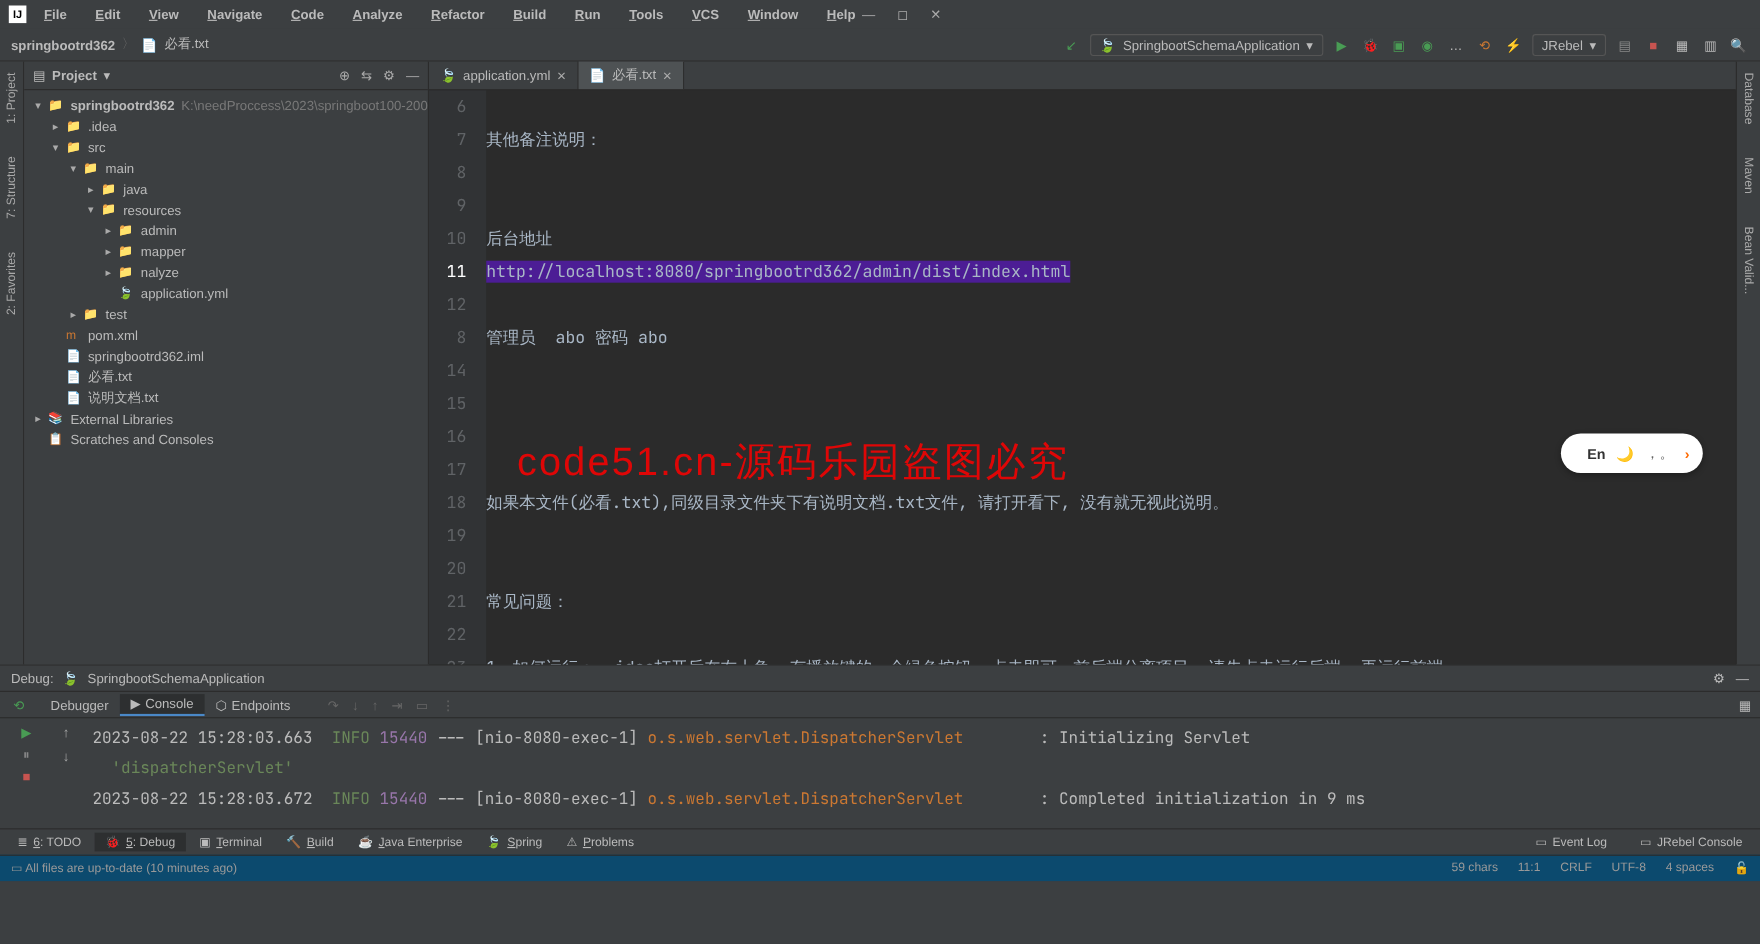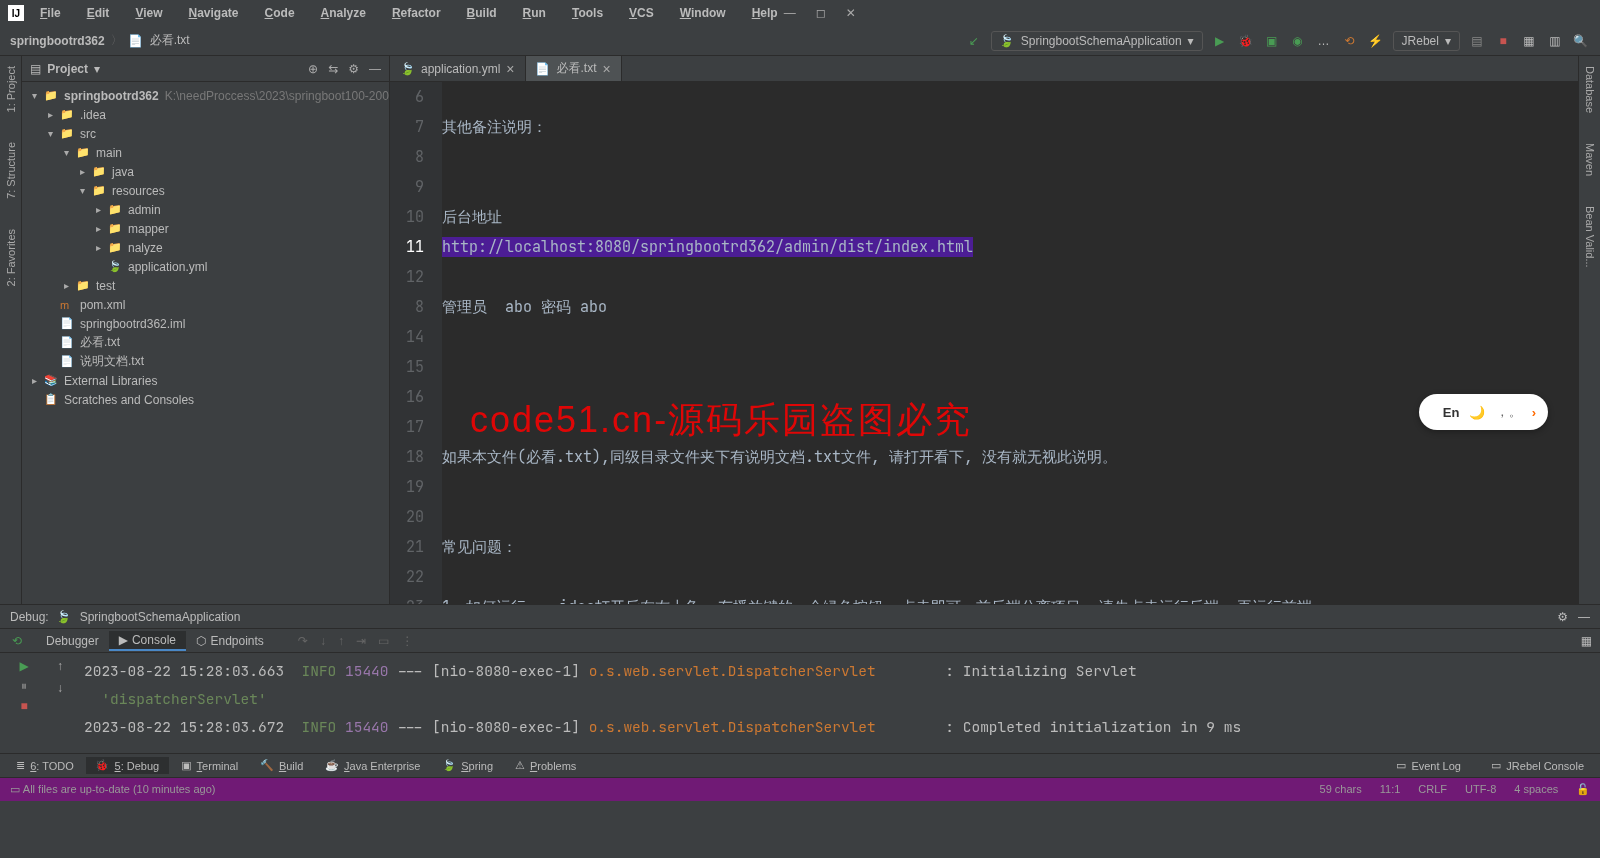--- a/index.html
+++ b/index.html
@@ -57,21 +57,21 @@
 .debug-tab.sel { background:#2d2f30; border-bottom:2px solid #4a88c7;}
 .debug-body { flex:1; display:flex; }
 .debug-left-controls { width:48px; display:flex; flex-direction:column; align-items:center; padding-top:6px; gap:6px;}
 .debug-left-controls2 { width:24px; display:flex; flex-direction:column; align-items:center; padding-top:6px; gap:8px; color:#aaa;}
 .console-out { flex:1; font-family:"JetBrains Mono","Consolas",monospace; font-size:14.5px; line-height:28px; padding:4px 12px; color:#bbb; white-space:pre; overflow:hidden; }
 .log-info{color:#6a8759;} .log-pid{color:#9876aa;} .log-class{color:#cc7832;} .log-str{color:#6a8759;}
 .bottom-tabs { height:24px; background:#3c3f41; border-top:1px solid #2b2b2b; display:flex; align-items:center; padding:0 6px; gap:2px; }
 .bottom-tab { padding:2px 10px; cursor:pointer; display:flex; align-items:center; gap:5px; font-size:11px;}
 .bottom-tab.sel { background:#2d2f30;}
 .bottom-right { margin-left:auto; display:flex; gap:10px;}
-.status-bar { height:24px; background:#701a75; border-top:1px solid #2b2b2b; display:flex; align-items:center; padding:0 10px; font-size:11px; justify-content:space-between; color:#999;}
+.status-bar { height:24px; background:#0c4a6e; border-top:1px solid #2b2b2b; display:flex; align-items:center; padding:0 10px; font-size:11px; justify-content:space-between; color:#999;}
 .status-right{display:flex;gap:18px;justify-content:flex-end;}
 </style>
 </head>
 <body>
 
 <div class="titlebar">
   <div class="titlebar-logo">IJ</div>
   <div class="menubar" id="menubar">
       <span class="menubar-item"><u>F</u>ile</span>
       <span class="menubar-item"><u>E</u>dit</span>

